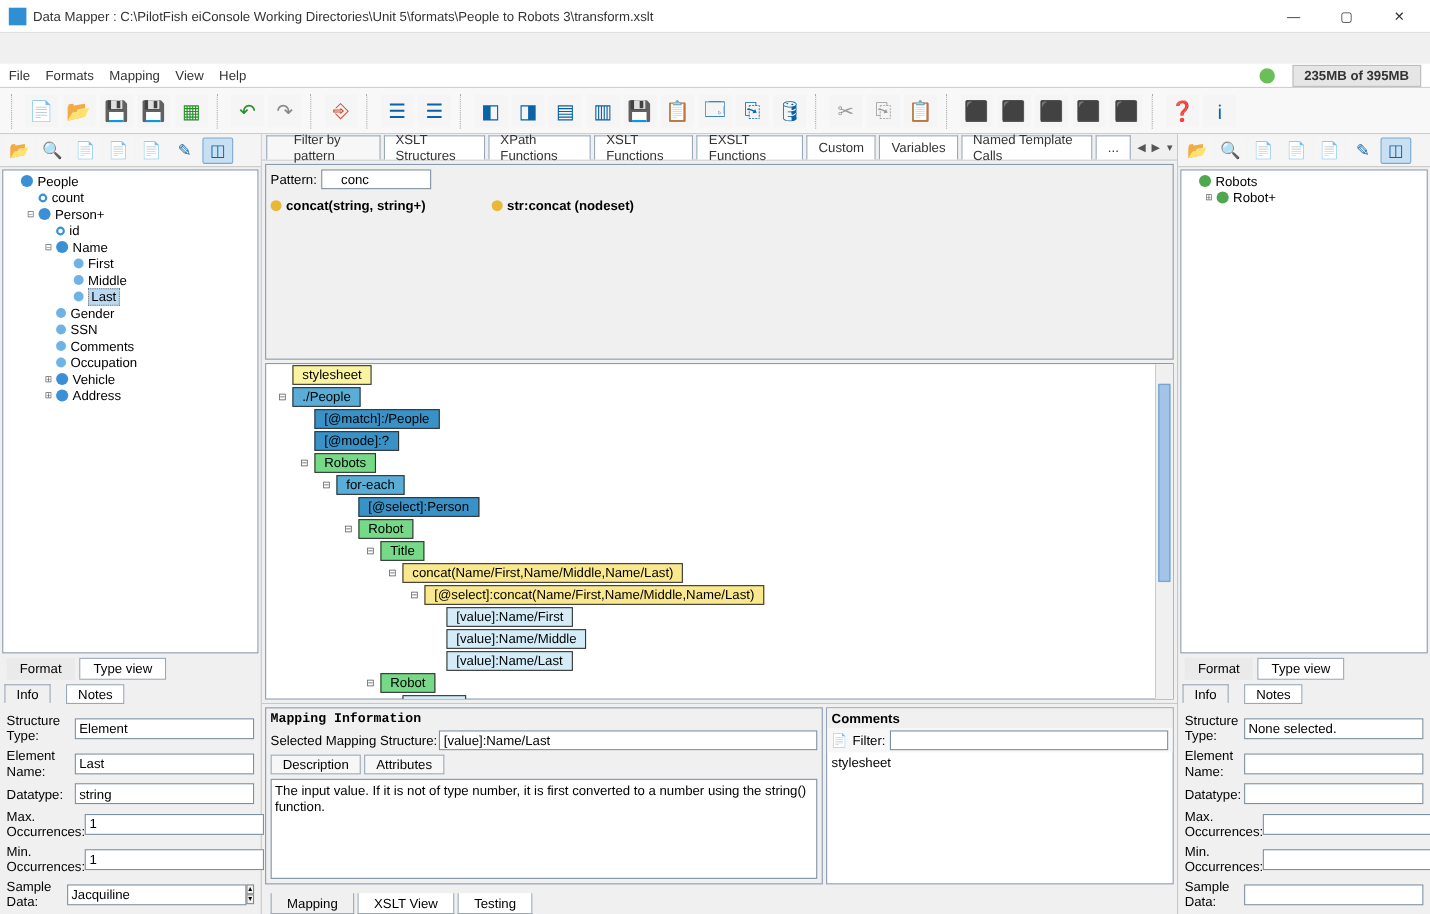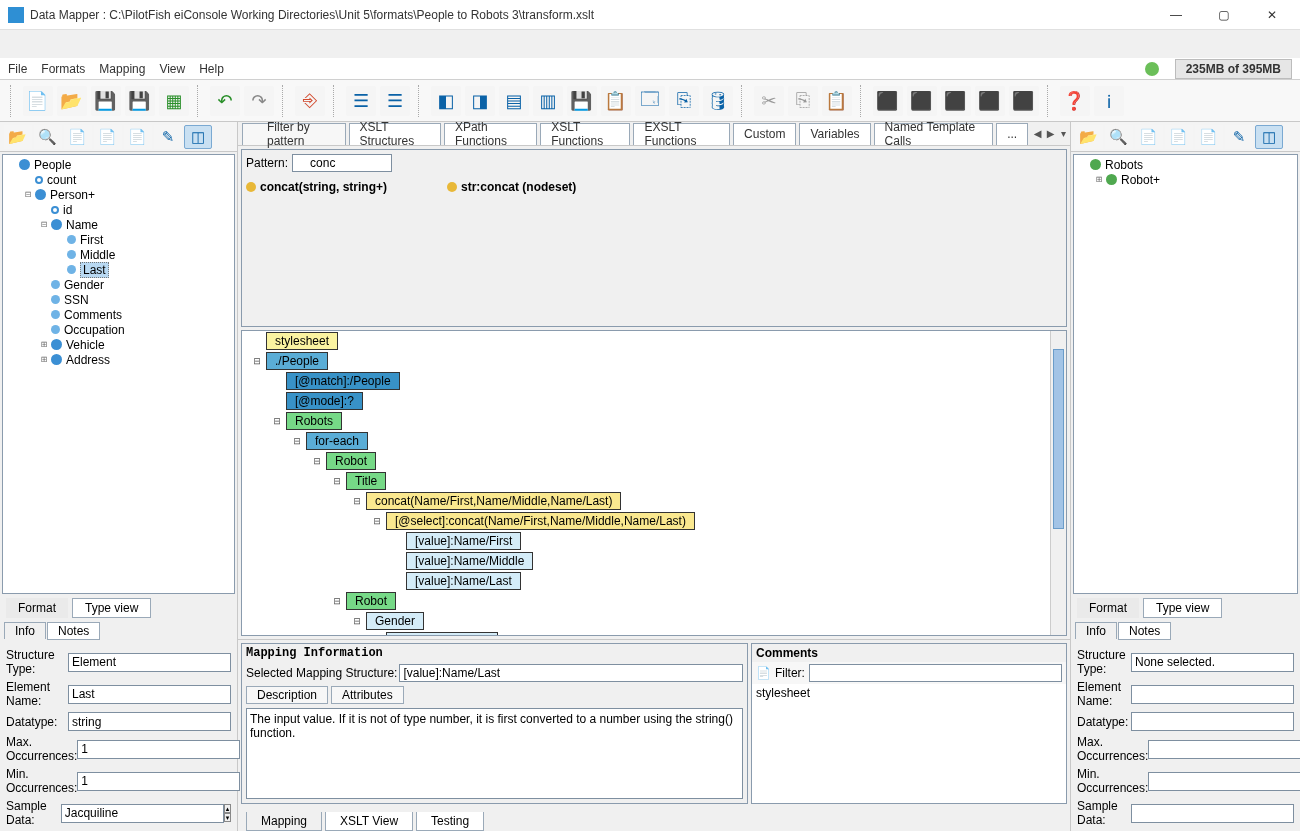--- a/index.html
+++ b/index.html
@@ -69,21 +69,21 @@
 .comments-hdr { background:#f0f0f0; padding:2px 4px; font-weight:bold;}
 .comm-filter { display:flex; align-items:center; padding:2px 4px; background:#f7f7f7; gap:4px;}
 .comm-filter input { flex:1; border:1px solid #7e8fa0; height:18px;}
 .comm-body { padding:2px 4px;}
 .btm-tabs { height:24px; display:flex; align-items:flex-end; padding-left:8px; gap:3px;}
 .btm-tab { background:#fff; border:1px solid #9aa9b8; border-top:none; padding:2px 14px;}
 .btm-tab.sel { background:#f0f0f0;}
 .pane-btabs { height:24px; display:flex; align-items:center; padding:0 6px; gap:4px;}
 .ptab { background:#fff; border:1px solid #9aa9b8; padding:2px 12px;}
 .ptab.sel { background:#eaeaea; border:none; padding:3px 12px;}
-.info-tabs { height:24px; display:flex; align-items:flex-start; padding:2px 4px 0 4px; gap:1px;}
+.info-tabs { height:24px; display:flex; align-items:flex-start; padding:2px 4px 0 4px; gap:14px;}
 .itab { background:#fff; border:1px solid #9aa9b8; padding:1px 10px;}
 .itab.sel { background:#f0f0f0; border-bottom:none;}
 .props { padding:4px 6px; display:flex; flex-direction:column; gap:4px;}
 .prow { display:flex; align-items:center;}
 .prow .plabel { width:106px;}
 .prow input { flex:1; border:1px solid #7e8fa0; height:19px; padding:0 3px;}
 .spin { width:14px; display:flex; flex-direction:column;}
 .spin span { height:9px; border:1px solid #888; font-size:7px; text-align:center; line-height:7px;}
 </style>
 </head>
@@ -327,20 +327,24 @@
   </div>
           <div class="xslt-row" style="padding-left:26px">
     <span class="xslt-toggle">⊟</span>
     <span class="xslt-box c-green">Robots</span>
   </div>
           <div class="xslt-row" style="padding-left:46px">
     <span class="xslt-toggle">⊟</span>
     <span class="xslt-box c-blue">for-each</span>
   </div>
           <div class="xslt-row" style="padding-left:66px">
+    <span class="xslt-toggle"></span>
+    <span class="xslt-box c-dblue">[@select]:Person</span>
+  </div>
+          <div class="xslt-row" style="padding-left:66px">
     <span class="xslt-toggle">⊟</span>
     <span class="xslt-box c-green">Robot</span>
   </div>
           <div class="xslt-row" style="padding-left:86px">
     <span class="xslt-toggle">⊟</span>
     <span class="xslt-box c-green">Title</span>
   </div>
           <div class="xslt-row" style="padding-left:106px">
     <span class="xslt-toggle">⊟</span>
     <span class="xslt-box c-select">concat(Name/First,Name/Middle,Name/Last)</span>

